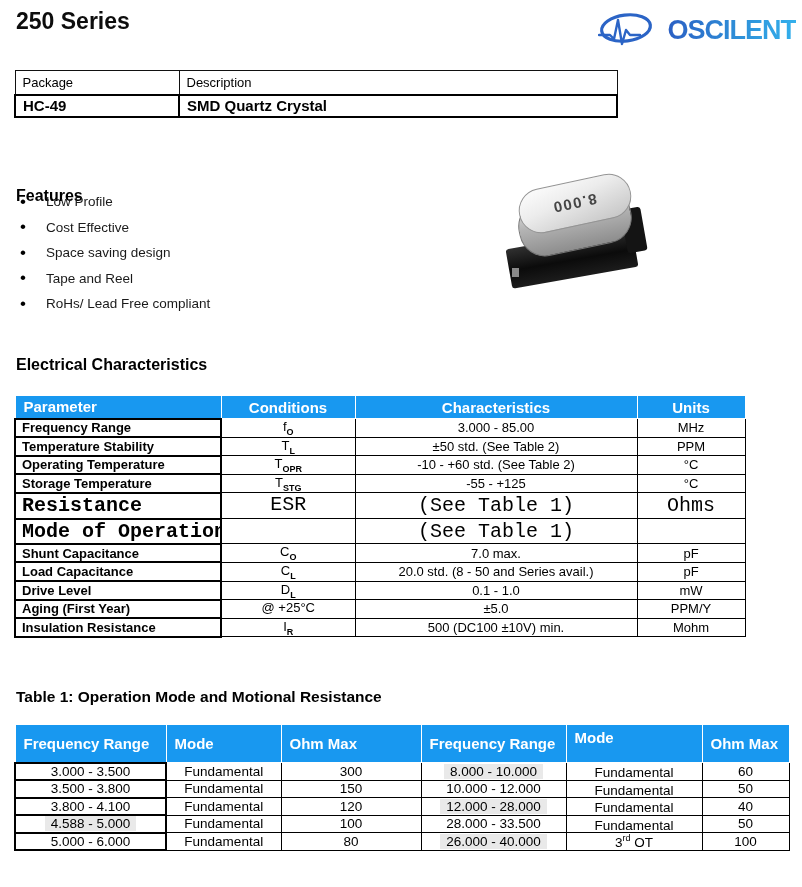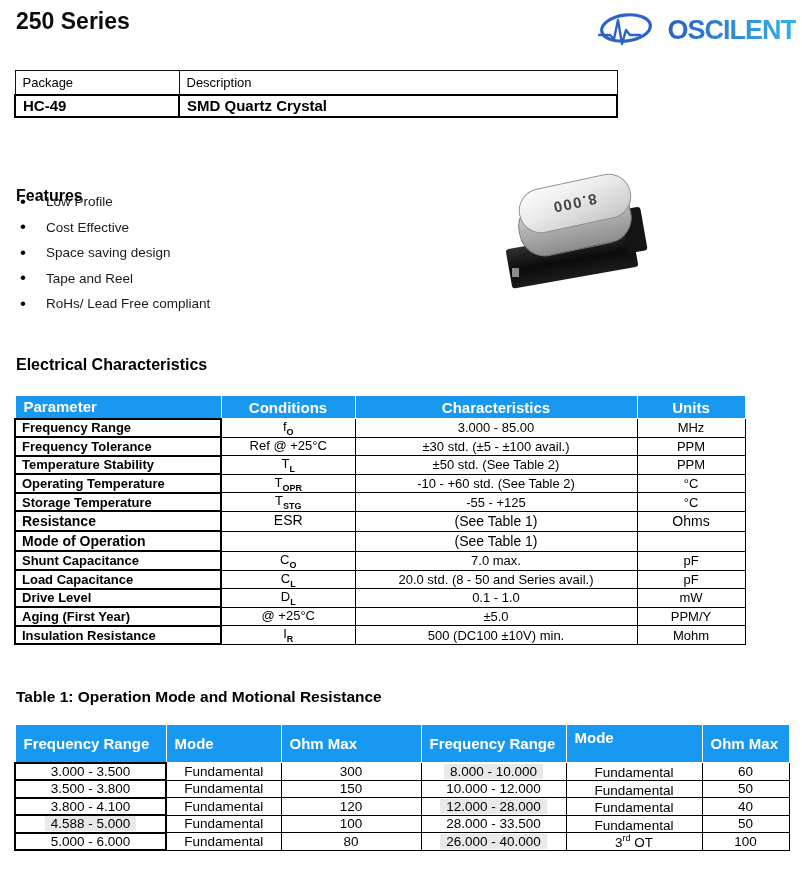--- a/index.html
+++ b/index.html
@@ -55,21 +55,21 @@
   .c-top span { transform:rotate(180deg); font-size:15px; font-weight:600; color:#454545; letter-spacing:1.5px; }
 
   
   #ec-heading { position:absolute; left:16px; top:356px; font-size:16px; font-weight:bold; }
   table.ec { left:14px; top:395px; width:730px; }
   .ec thead th { background:#1898F0; color:#fff; font-size:15px; font-weight:bold;
                  height:23px; border:1px solid #fff; text-align:center; }
   .ec thead th:first-child { text-align:left; padding-left:8px; }
   .ec tbody td { border:1px solid #000; height:17px; font-size:13px; text-align:center; padding:0 2px; }
   .ec tbody td:first-child { text-align:left; padding-left:6px; font-weight:bold; border:2px solid #000; }
-  .ec tr.lg td { font-size:14px; height:20px; }
+  .ec tr.lg td { font-size:20px; height:20px;font-family:Liberation Mono, monospace; }
   sub { font-size:9px; font-weight:bold; }
   sup { font-size:9px; }
 
   
   #t1-heading { position:absolute; left:16px; top:688px; font-size:15.5px; font-weight:bold; }
   table.t1 { left:14px; top:724px; width:774px; }
   .t1 thead th { background:#1898F0; color:#fff; font-size:15px; font-weight:bold;
                  height:38px; border:1px solid #fff; text-align:left; padding:2px 8px;
                  vertical-align:middle; white-space:normal; }
   .t1 thead th.vtop { vertical-align:top; padding-top:4px; }
@@ -153,26 +153,20 @@
     </tr>
   </thead>
   <tbody>
     <tr>
       <td>Frequency Range</td>
       <td><span>f</span><sub>O</sub></td>
       <td>3.000 - 85.00</td>
       <td>MHz</td>
     </tr>
     <tr>
-      <td>Frequency Tolerance</td>
-      <td><span>Ref @ +25°C</span><sub></sub></td>
-      <td>±30 std. (±5 - ±100 avail.)</td>
-      <td>PPM</td>
-    </tr>
-    <tr>
       <td>Temperature Stability</td>
       <td><span>T</span><sub>L</sub></td>
       <td>±50 std. (See Table 2)</td>
       <td>PPM</td>
     </tr>
     <tr>
       <td>Operating Temperature</td>
       <td><span>T</span><sub>OPR</sub></td>
       <td>-10 - +60 std. (See Table 2)</td>
       <td>°C</td>

